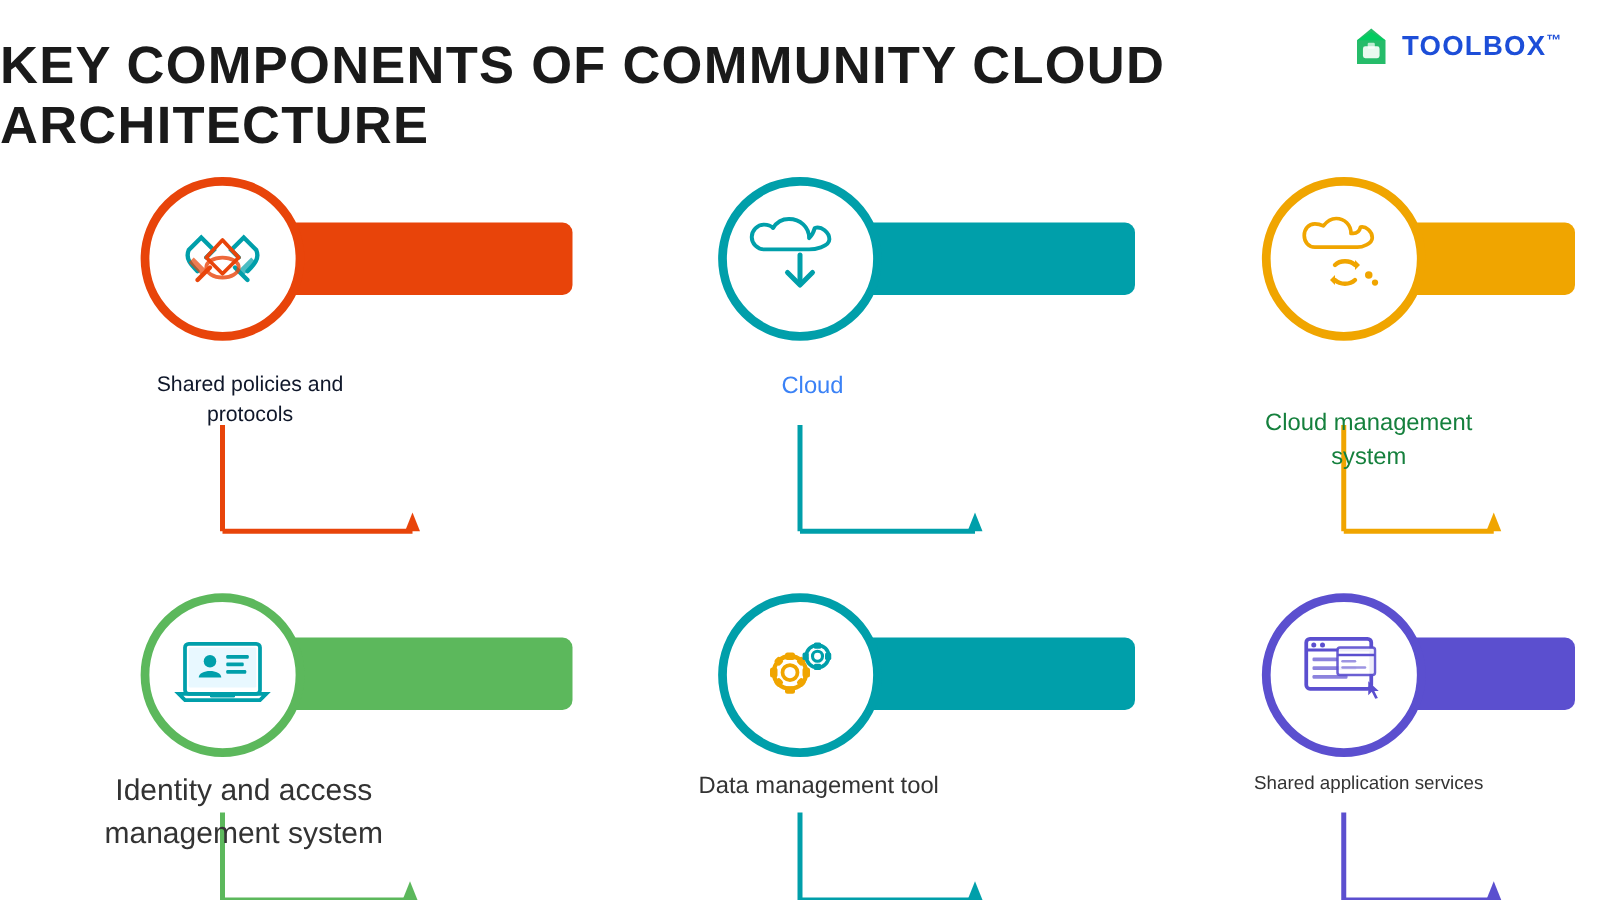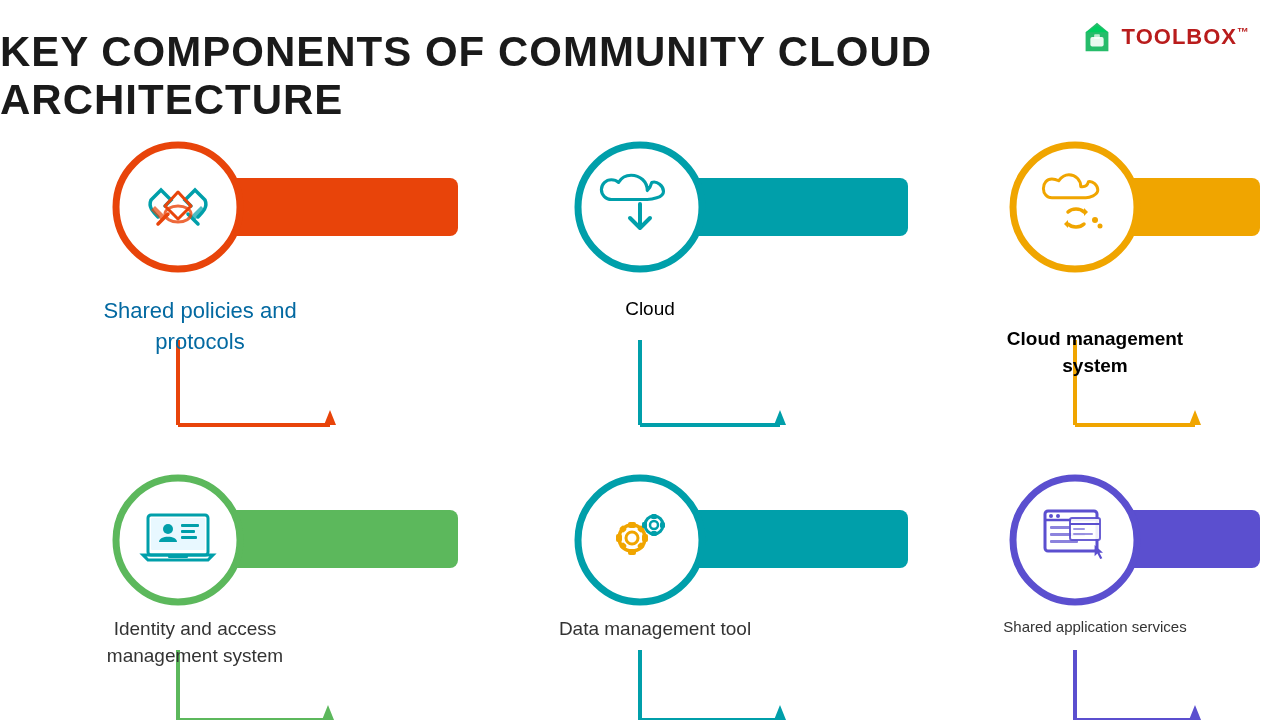--- a/index.html
+++ b/index.html
@@ -31,21 +31,21 @@
       align-items: center;
       gap: 6px;
     }
     .toolbox-icon {
       width: 38px;
       height: 38px;
     }
     .toolbox-text {
       font-size: 22px;
       font-weight: 900;
-      color: #b91c1c;
+      color: #1d4ed8;
       letter-spacing: 1px;
     }
 
     
     
     
 
     .comp-label {
       font-size: 20px;
       font-weight: 500;
@@ -207,35 +207,35 @@
 
     <rect x="30" y="15" width="30" height="22" rx="2" fill="white" stroke="#5b4fcf" stroke-width="2" opacity="0.9"></rect>
     <line x1="30" y1="21" x2="60" y2="21" stroke="#5b4fcf" stroke-width="2"></line>
     <rect x="33" y="25" width="12" height="2" rx="1" fill="#5b4fcf" opacity="0.6"></rect>
     <rect x="33" y="30" width="20" height="2" rx="1" fill="#5b4fcf" opacity="0.6"></rect>
   </g>
 
 </svg>
 
 <div style="position:absolute; top:290px; left:90px; width:220px; text-align:center;">
-  <span class="comp-label" style="font-size:22px; font-weight:500; color:#0369a1; line-height:1.4; display:block;">Shared policies
+  <span class="comp-label" style="font-size:17px; font-weight:500; color:#0f172a; line-height:1.4; display:block;">Shared policies
 and protocols</span>
 </div>
 
 <div style="position:absolute; top:290px; left:560px; width:180px; text-align:center;">
-  <span class="comp-label" style="font-size:19px; font-weight:500; color:#000000; line-height:1.4; display:block;">Cloud</span>
+  <span class="comp-label" style="font-size:19px; font-weight:500; color:#3b82f6; line-height:1.4; display:block;">Cloud</span>
 </div>
 
 <div style="position:absolute; top:290px; left:990px; width:210px; text-align:center;">
-  <span class="comp-label" style="font-size:19px; font-weight:700; color:#000000; line-height:1.4; display:block;margin-top:36px;">Cloud management
+  <span class="comp-label" style="font-size:19px; font-weight:400; color:#15803d; line-height:1.4; display:block;margin-top:36px;">Cloud management
 system</span>
 </div>
 
 <div style="position:absolute; top:610px; left:80px; width:230px; text-align:center;">
-  <span class="comp-label" style="font-size:19px; font-weight:500; color:#333; line-height:1.4; display:block;">Identity and access
+  <span class="comp-label" style="font-size:24px; font-weight:500; color:#333; line-height:1.4; display:block;">Identity and access
 management system</span>
 </div>
 
 <div style="position:absolute; top:610px; left:555px; width:200px; text-align:center;">
   <span class="comp-label" style="font-size:19px; font-weight:500; color:#333; line-height:1.4; display:block;">Data
 management tool</span>
 </div>
 
 <div style="position:absolute; top:610px; left:990px; width:210px; text-align:center;">
   <span class="comp-label" style="font-size:15px; font-weight:500; color:#333; line-height:1.4; display:block;">Shared application

